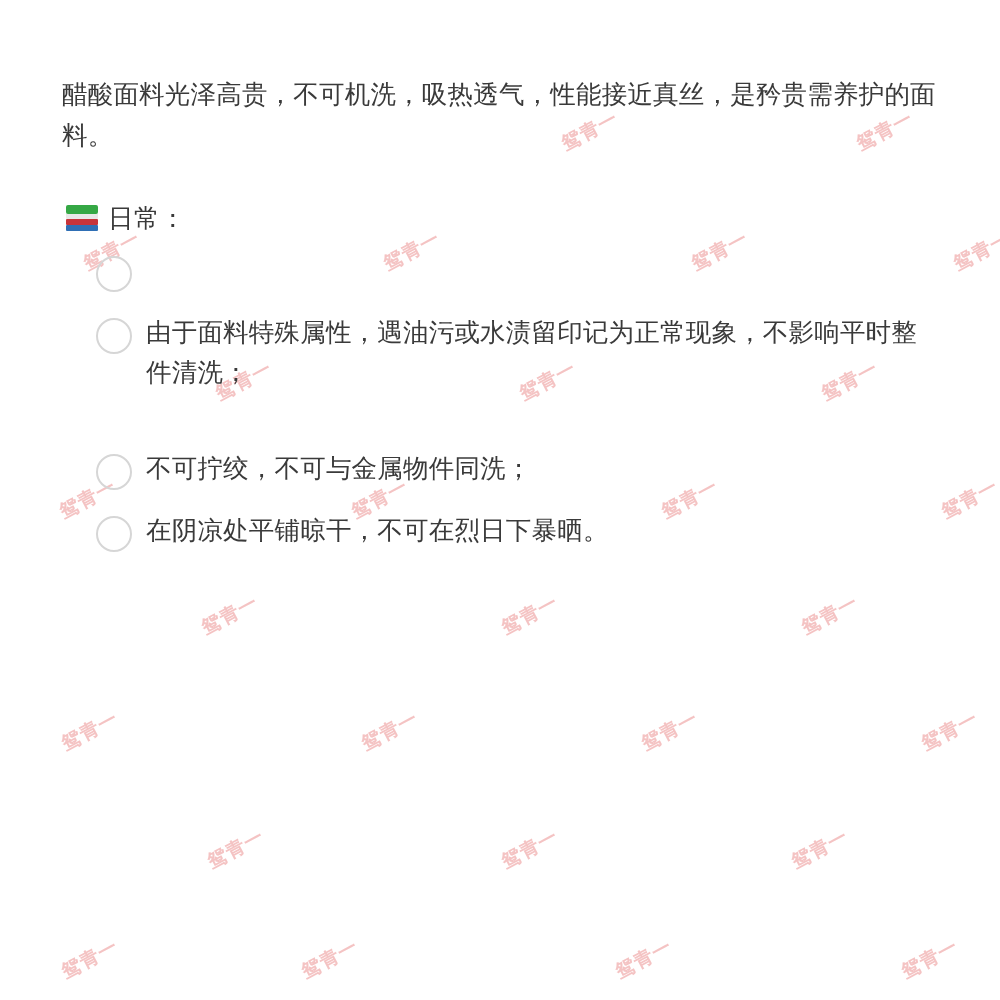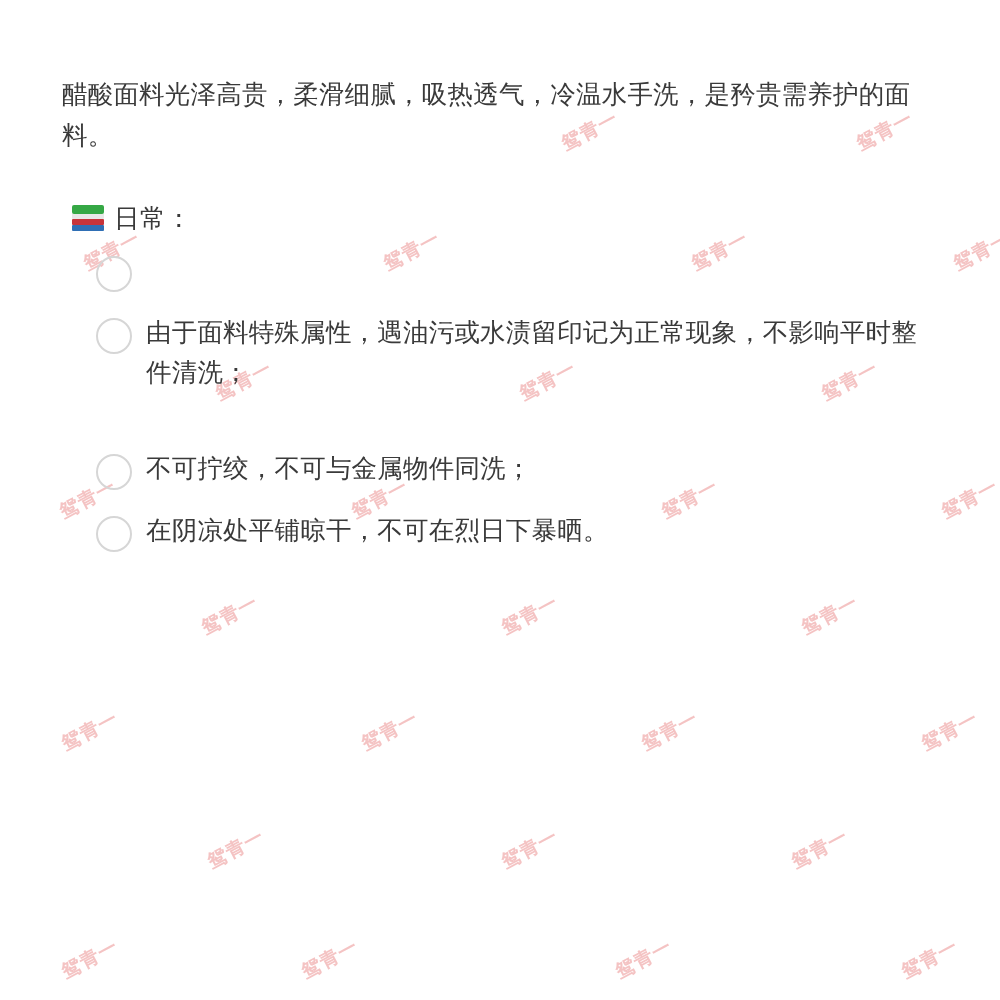--- a/index.html
+++ b/index.html
@@ -53,21 +53,21 @@
   }
 
   .section {
     margin-bottom: 34px;
   }
 
   .section-head {
     display: flex;
     align-items: center;
     gap: 8px;
-    margin: 0 0 14px 10px;
+    margin: 0 0 14px 4px;
   }
 
   .books-icon {
     width: 34px;
     height: 26px;
     position: relative;
     flex: 0 0 auto;
     display: inline-block;
   }
   .books-icon i {
@@ -146,21 +146,21 @@
     <span class="wm" style="left: 500px; top: 836px; color: rgb(243, 185, 185);">鸳青一</span>
     <span class="wm" style="left: 790px; top: 836px; color: rgb(243, 185, 185);">鸳青一</span>
     <span class="wm" style="left: 60px; top: 946px; color: rgb(243, 185, 185);">鸳青一</span>
     <span class="wm" style="left: 300px; top: 946px; color: rgb(243, 185, 185);">鸳青一</span>
     <span class="wm" style="left: 614px; top: 946px; color: rgb(243, 185, 185);">鸳青一</span>
     <span class="wm" style="left: 900px; top: 946px; color: rgb(243, 185, 185);">鸳青一</span>
   </div>
 
 <div class="page">
 
-  <p class="intro">醋酸面料光泽高贵，柔滑细腻，吸热透气，冷温水手洗，是矜贵需养护的面料。</p>
+  <p class="intro">醋酸面料光泽高贵，不可机洗，吸热透气，性能接近真丝，是矜贵需养护的面料。</p>
 
   <div class="section">
     <div class="section-head">
       <span class="books-icon">
         <i class="b1"></i>
           <i class="b2"></i>
           <i class="b3"></i>
           <i class="b4"></i>
       </span>
       <span class="section-title">日常：</span>

